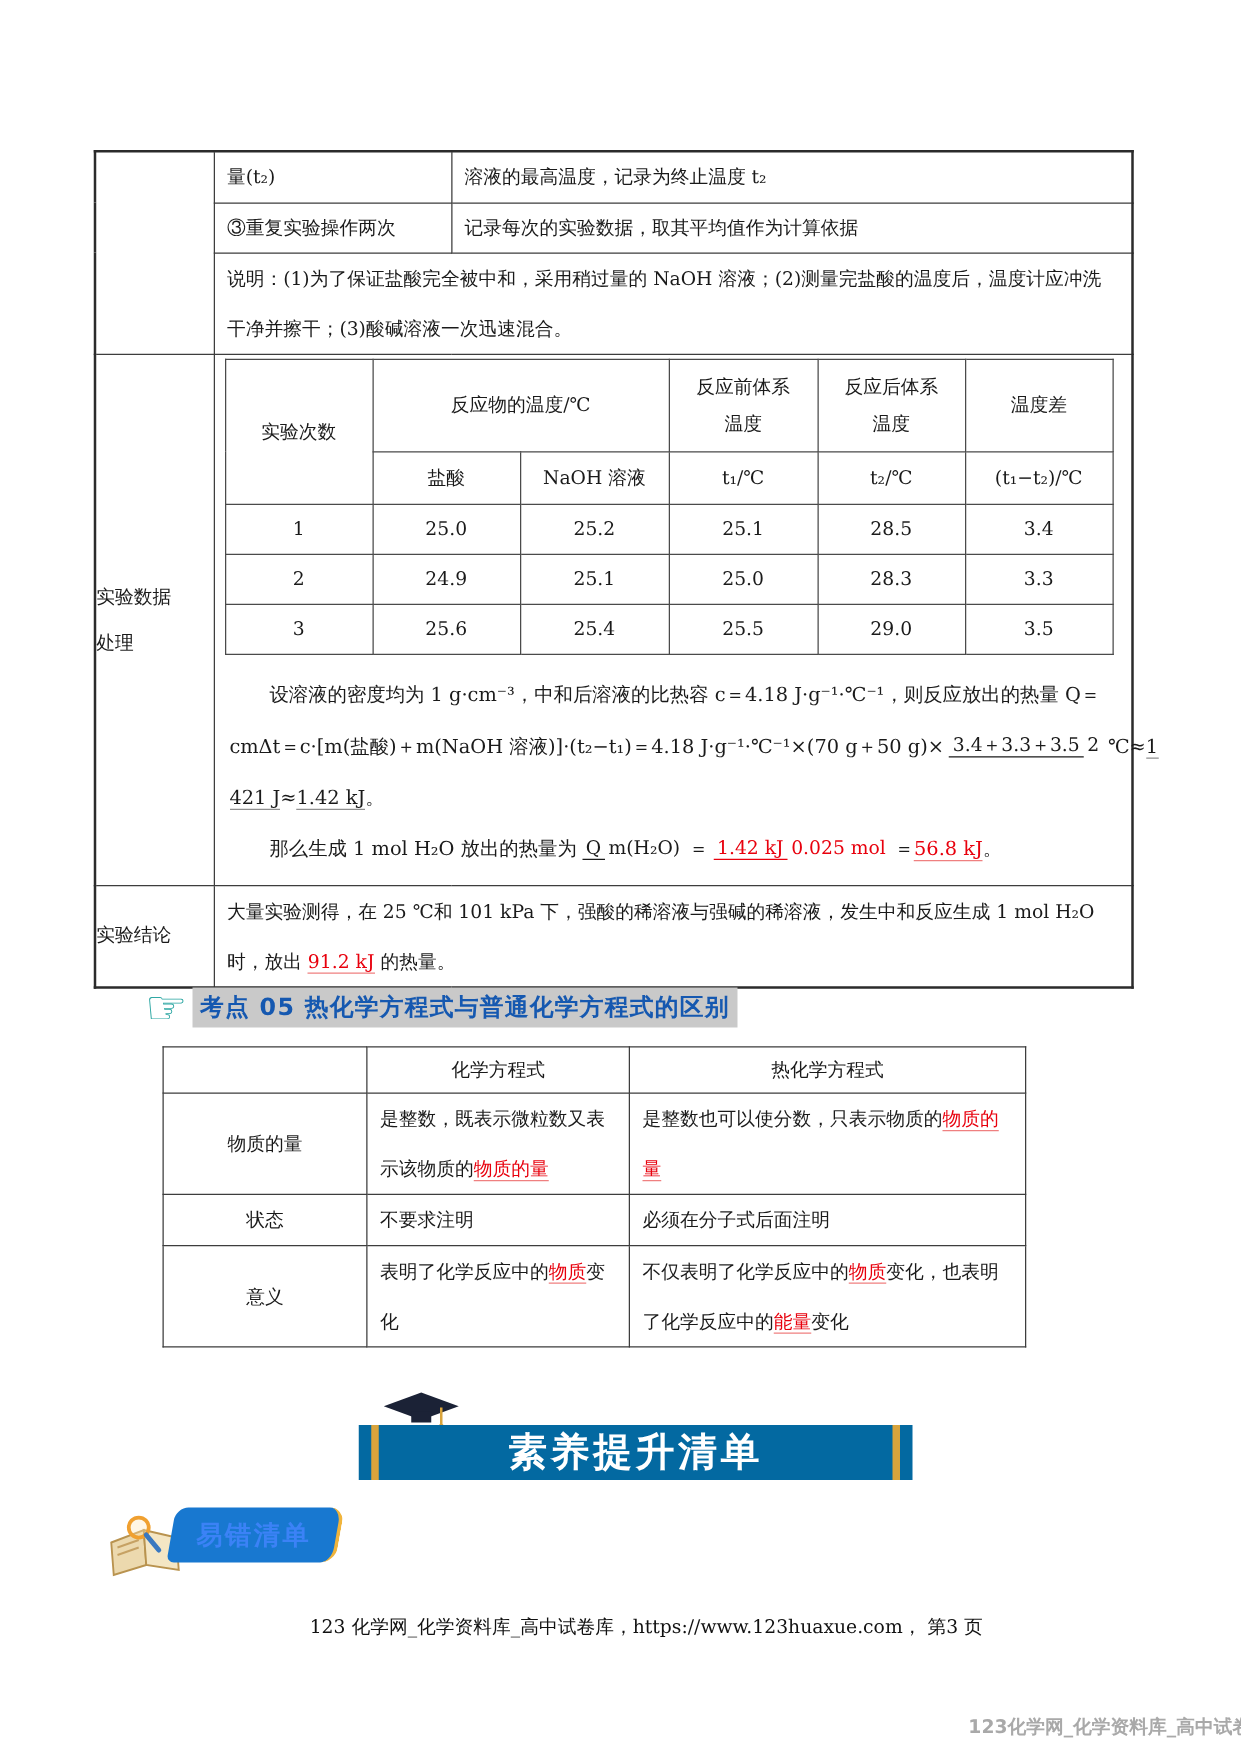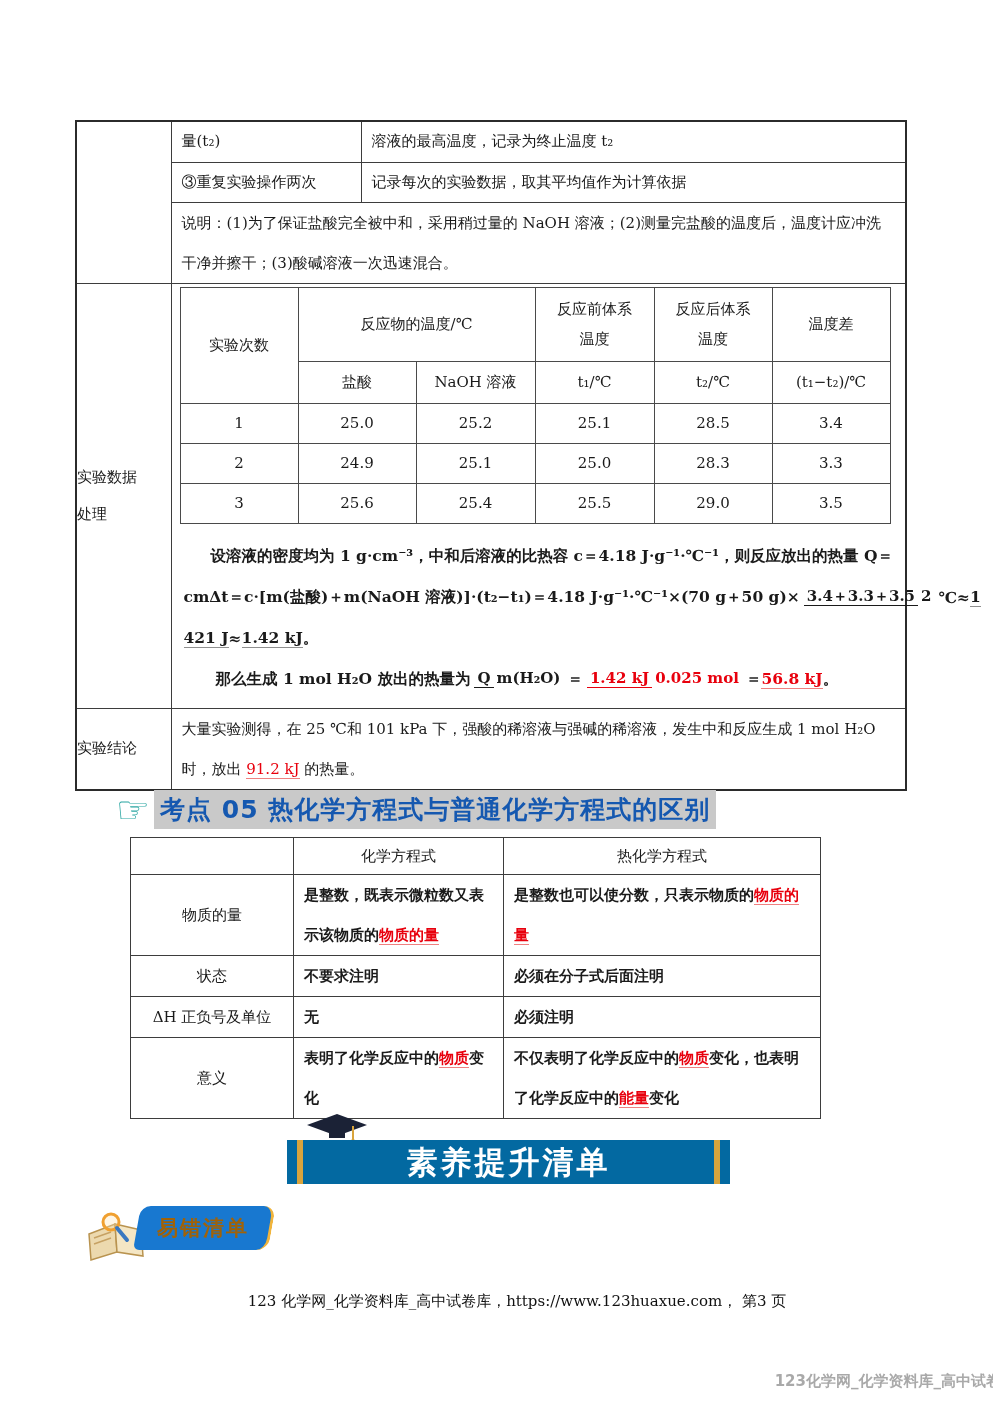--- a/index.html
+++ b/index.html
@@ -13,64 +13,64 @@
   .outer td.center{text-align:left;padding:0;}
   .outer td.bigcell{vertical-align:top;padding:0;}
   .note-cell{line-height:40px;}
 
   
   .inner{width:710px;margin:3px 0 0 8px;}
   .inner td{border:1px solid #4a4a4a;text-align:center;font-size:15px;padding:0;}
   .inner .hd2{line-height:30px;}
 
   
-  .calc{padding:6px 12px 0 12px;font-size:15.5px;font-weight:bold;}
+  .calc{padding:6px 12px 0 12px;font-size:15.5px;}
   .cl{display:flex;align-items:center;flex-wrap:nowrap;margin-top:20px;white-space:pre;}
   .cl.first{text-indent:0;margin-top:16px;}
   .indent{display:inline-block;width:32px;}
   .frac{display:inline-flex;flex-direction:row;align-items:center;line-height:1.15;
         font-size:15px;margin:0 4px;vertical-align:middle;}
   .frac .fn{border-bottom:1px solid currentColor;padding:0 3px;}
   .frac .fd{padding:0 3px;}
   .u{border-bottom:1px solid #8f8f8f;}
   .red{color:#e8000d;}
   .red-u{color:#e8000d;border-bottom:1px solid #ef8080;}
 
   .concl-cell{line-height:40px;}
 
   
   .kaodian{position:absolute;left:116px;top:790px;display:flex;align-items:center;}
   .hand{font-size:38px;color:#2fa8a4;line-height:30px;margin-right:4px;
         font-family:"DejaVu Sans","Liberation Sans",sans-serif;}
-  .kaodian-title{background:#c9c9c9;color:#1558b0;font-weight:bold;font-size:25px;
+  .kaodian-title{background:#c9c9c9;color:#1558b0;font-weight:bold;font-size:19px;
         padding:3px 6px;font-family:"DejaVu Sans","Liberation Sans",sans-serif;letter-spacing:1px;}
 
   
   .compare{position:absolute;left:130px;top:837px;width:690px;}
   .compare td{border:1px solid #3d3d3d;font-size:15px;vertical-align:middle;}
   .compare td.lbl{text-align:center;padding:0;}
-  .compare td.val{text-align:left;padding:0 10px;line-height:40px;font-weight:bold;}
+  .compare td.val{text-align:left;padding:0 10px;line-height:40px;}
   .compare td.hd{text-align:center;line-height:34px;}
 
   
   .banner{position:absolute;left:287px;top:1140px;width:443px;height:44px;background:#0369a1;}
   .banner .gold{position:absolute;top:0;width:6px;height:44px;background:#d9a43c;}
   .banner .gold.l{left:10px;} .banner .gold.r{right:10px;}
   .banner-text{position:absolute;left:0;right:0;top:0;text-align:center;line-height:44px;
         color:#ffffff;font-weight:bold;font-size:31px;letter-spacing:3px;
         font-family:"DejaVu Sans","Liberation Sans",sans-serif;}
   .cap{position:absolute;left:305px;top:1112px;}
 
   
   .badge-wrap{position:absolute;left:85px;top:1198px;width:220px;height:70px;}
   .badge-book{position:absolute;left:0;top:14px;}
   .badge{position:absolute;left:52px;top:8px;width:132px;height:44px;background:#1878d0;
         border-radius:10px 12px 12px 6px;transform:skewX(-10deg);border-right:3px solid #f0b43c;}
   .badge-text{position:absolute;left:52px;top:8px;width:132px;height:44px;text-align:center;
-        line-height:44px;color:#a16207;font-weight:bold;font-size:21px;letter-spacing:2px;
+        line-height:44px;color:#3b82f6;font-weight:bold;font-size:21px;letter-spacing:2px;
         font-family:"DejaVu Sans","Liberation Sans",sans-serif;}
 
   .footer{position:absolute;left:0;right:0;top:1292px;text-align:center;font-size:15px;color:#111;}
   .watermark{position:absolute;right:18px;top:1372px;font-size:15px;color:#a9a9a9;font-weight:bold;
         font-family:"DejaVu Sans","Liberation Sans",sans-serif;}
 </style>
 </head>
 <body>
 
 <div class="page">
@@ -218,25 +218,20 @@
     <tr style="height:80px">
       <td class="lbl">物质的量</td>
       <td class="val"><span>是整数，既表示微粒数又表示该物质的</span><span class="red-u">物质的量</span></td>
       <td class="val"><span>是整数也可以使分数，只表示物质的</span><span class="red-u">物质的量</span></td>
     </tr>
     <tr style="height:40px">
       <td class="lbl">状态</td>
       <td class="val">不要求注明</td>
       <td class="val">必须在分子式后面注明</td>
     </tr>
-    <tr style="height:40px">
-      <td class="lbl">ΔH 正负号及单位</td>
-      <td class="val">无</td>
-      <td class="val">必须注明</td>
-    </tr>
     <tr style="height:78px">
       <td class="lbl">意义</td>
       <td class="val"><span>表明了化学反应中的</span><span class="red-u">物质</span><span>变化</span></td>
       <td class="val"><span>不仅表明了化学反应中的</span><span class="red-u">物质</span><span>变化，也表明了化学反应中的</span><span class="red-u">能量</span><span>变化</span></td>
     </tr>
   </tbody>
     </table>
 
   <div class="cap">
     <svg width="64" height="36" viewBox="0 0 64 36">

